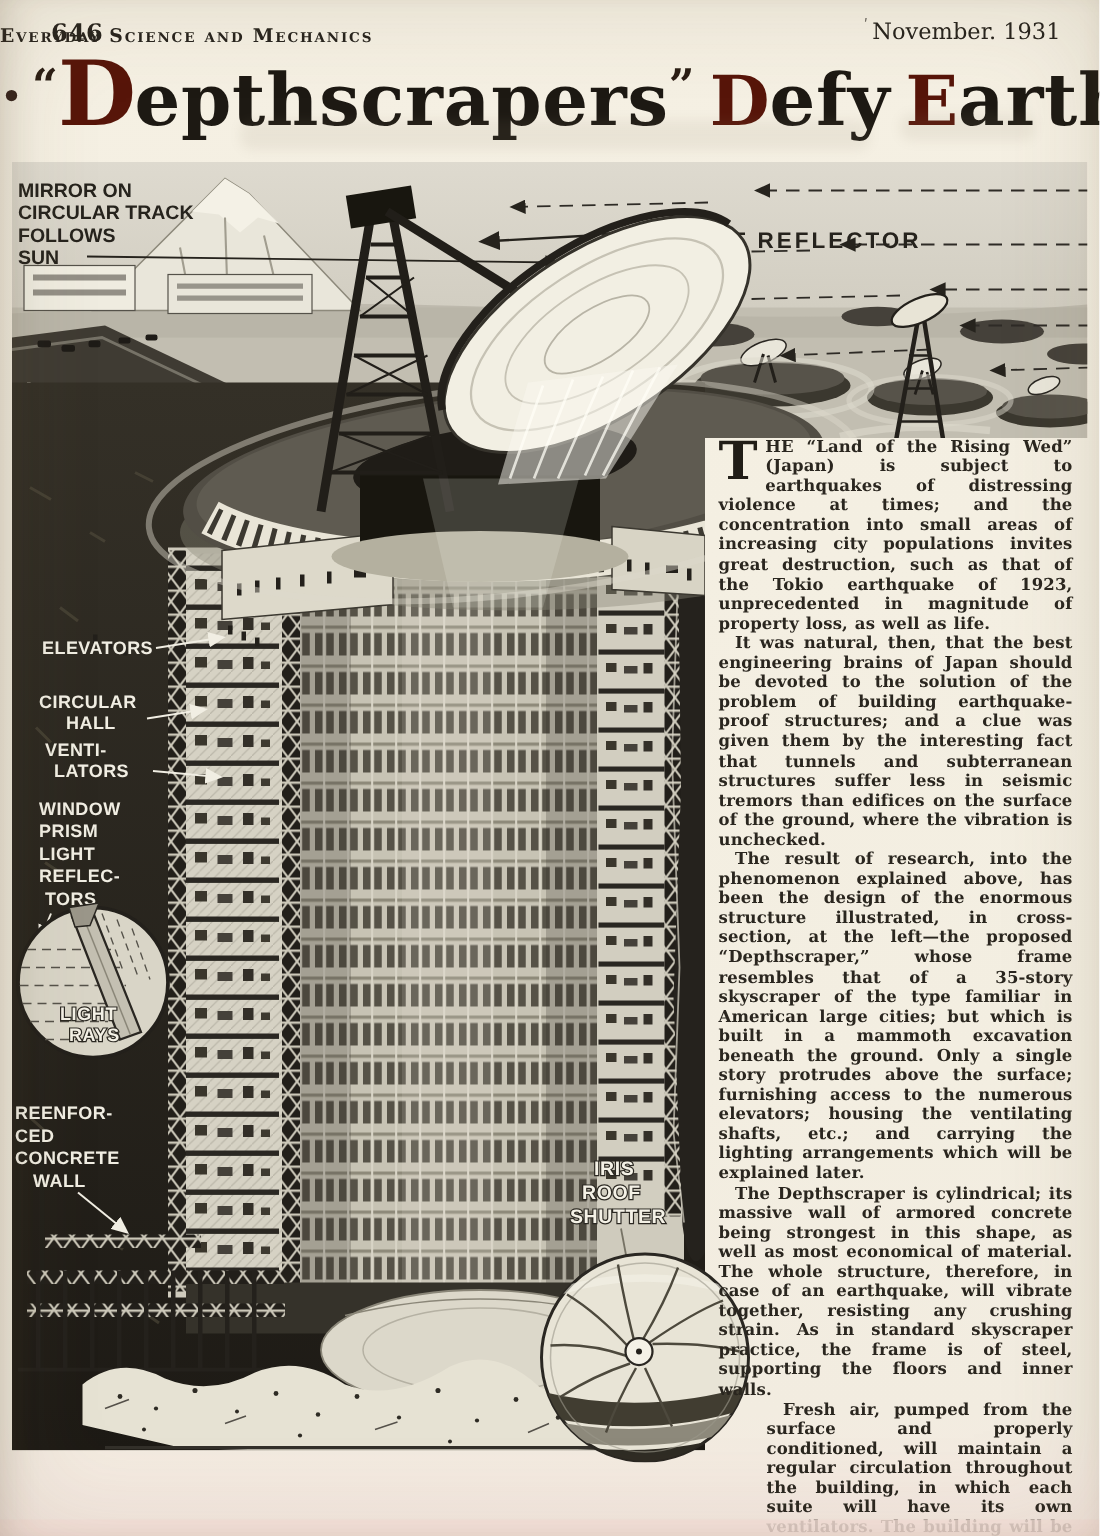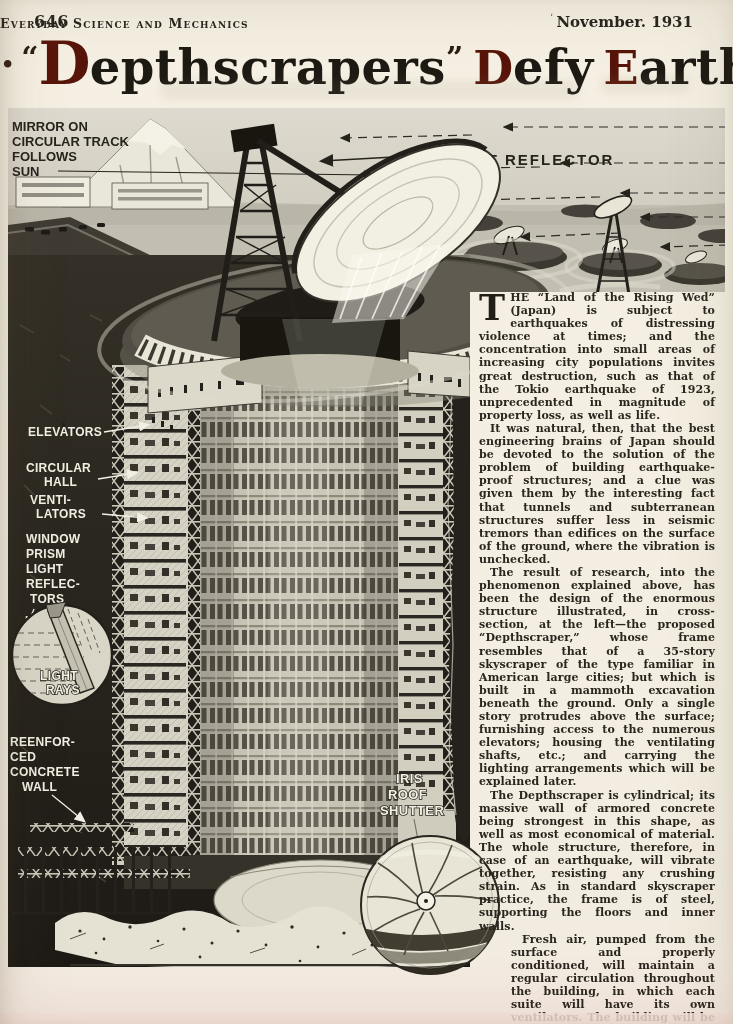--- a/index.html
+++ b/index.html
@@ -7,21 +7,21 @@
         background:linear-gradient(180deg,#f5f0e3 0%,#f3eee1 70%,#f2ece0 92%,#f6e9e2 100%);
         font-family:"DejaVu Serif","Liberation Serif",serif;color:#27231d;}
   .vignette{position:absolute;inset:0;pointer-events:none;
         box-shadow:inset 0 0 70px rgba(110,92,60,.16), inset 18px 0 26px -18px rgba(80,65,40,.22), inset -8px 0 18px -10px rgba(80,65,40,.10);}
   .bottom-strip{position:absolute;left:0;right:0;bottom:0;height:11px;background:#f7e3dc;opacity:.85;}
 
   
   .hdr-num{position:absolute;left:34px;top:12px;font-size:16px;font-weight:bold;letter-spacing:.5px;}
   .hdr-journal{position:absolute;left:0;right:0;top:16px;font-size:12.5px;font-weight:bold;
         font-variant:small-caps;letter-spacing:1.2px;}
-  .hdr-date{position:absolute;right:40px;top:12px;font-size:15px;font-weight:bold;}
+  .hdr-date{position:absolute;right:26px;top:12px;font-size:15px;font-weight:normal;}
   .hdr-tick{font-size:10px;vertical-align:6px;opacity:.65;margin-right:3px;}
 
   
   .title{position:absolute;left:0;top:38px;width:100%;text-align:center;white-space:nowrap;}
   .title span{display:inline-block;vertical-align:baseline;}
   .t-bullet{font-size:26px;color:#33211a;transform:translateY(-10px);}
   .t-bullet.left{margin-right:6px;}
   .t-quote{font-size:30px;font-weight:bold;color:#2a1d14;transform:translateY(-16px);}
   .t-cap1{font-size:60px;line-height:50px;font-weight:bold;color:#571509;letter-spacing:-1px;}
   .t-cap{font-size:46px;line-height:46px;font-weight:bold;color:#571509;}

